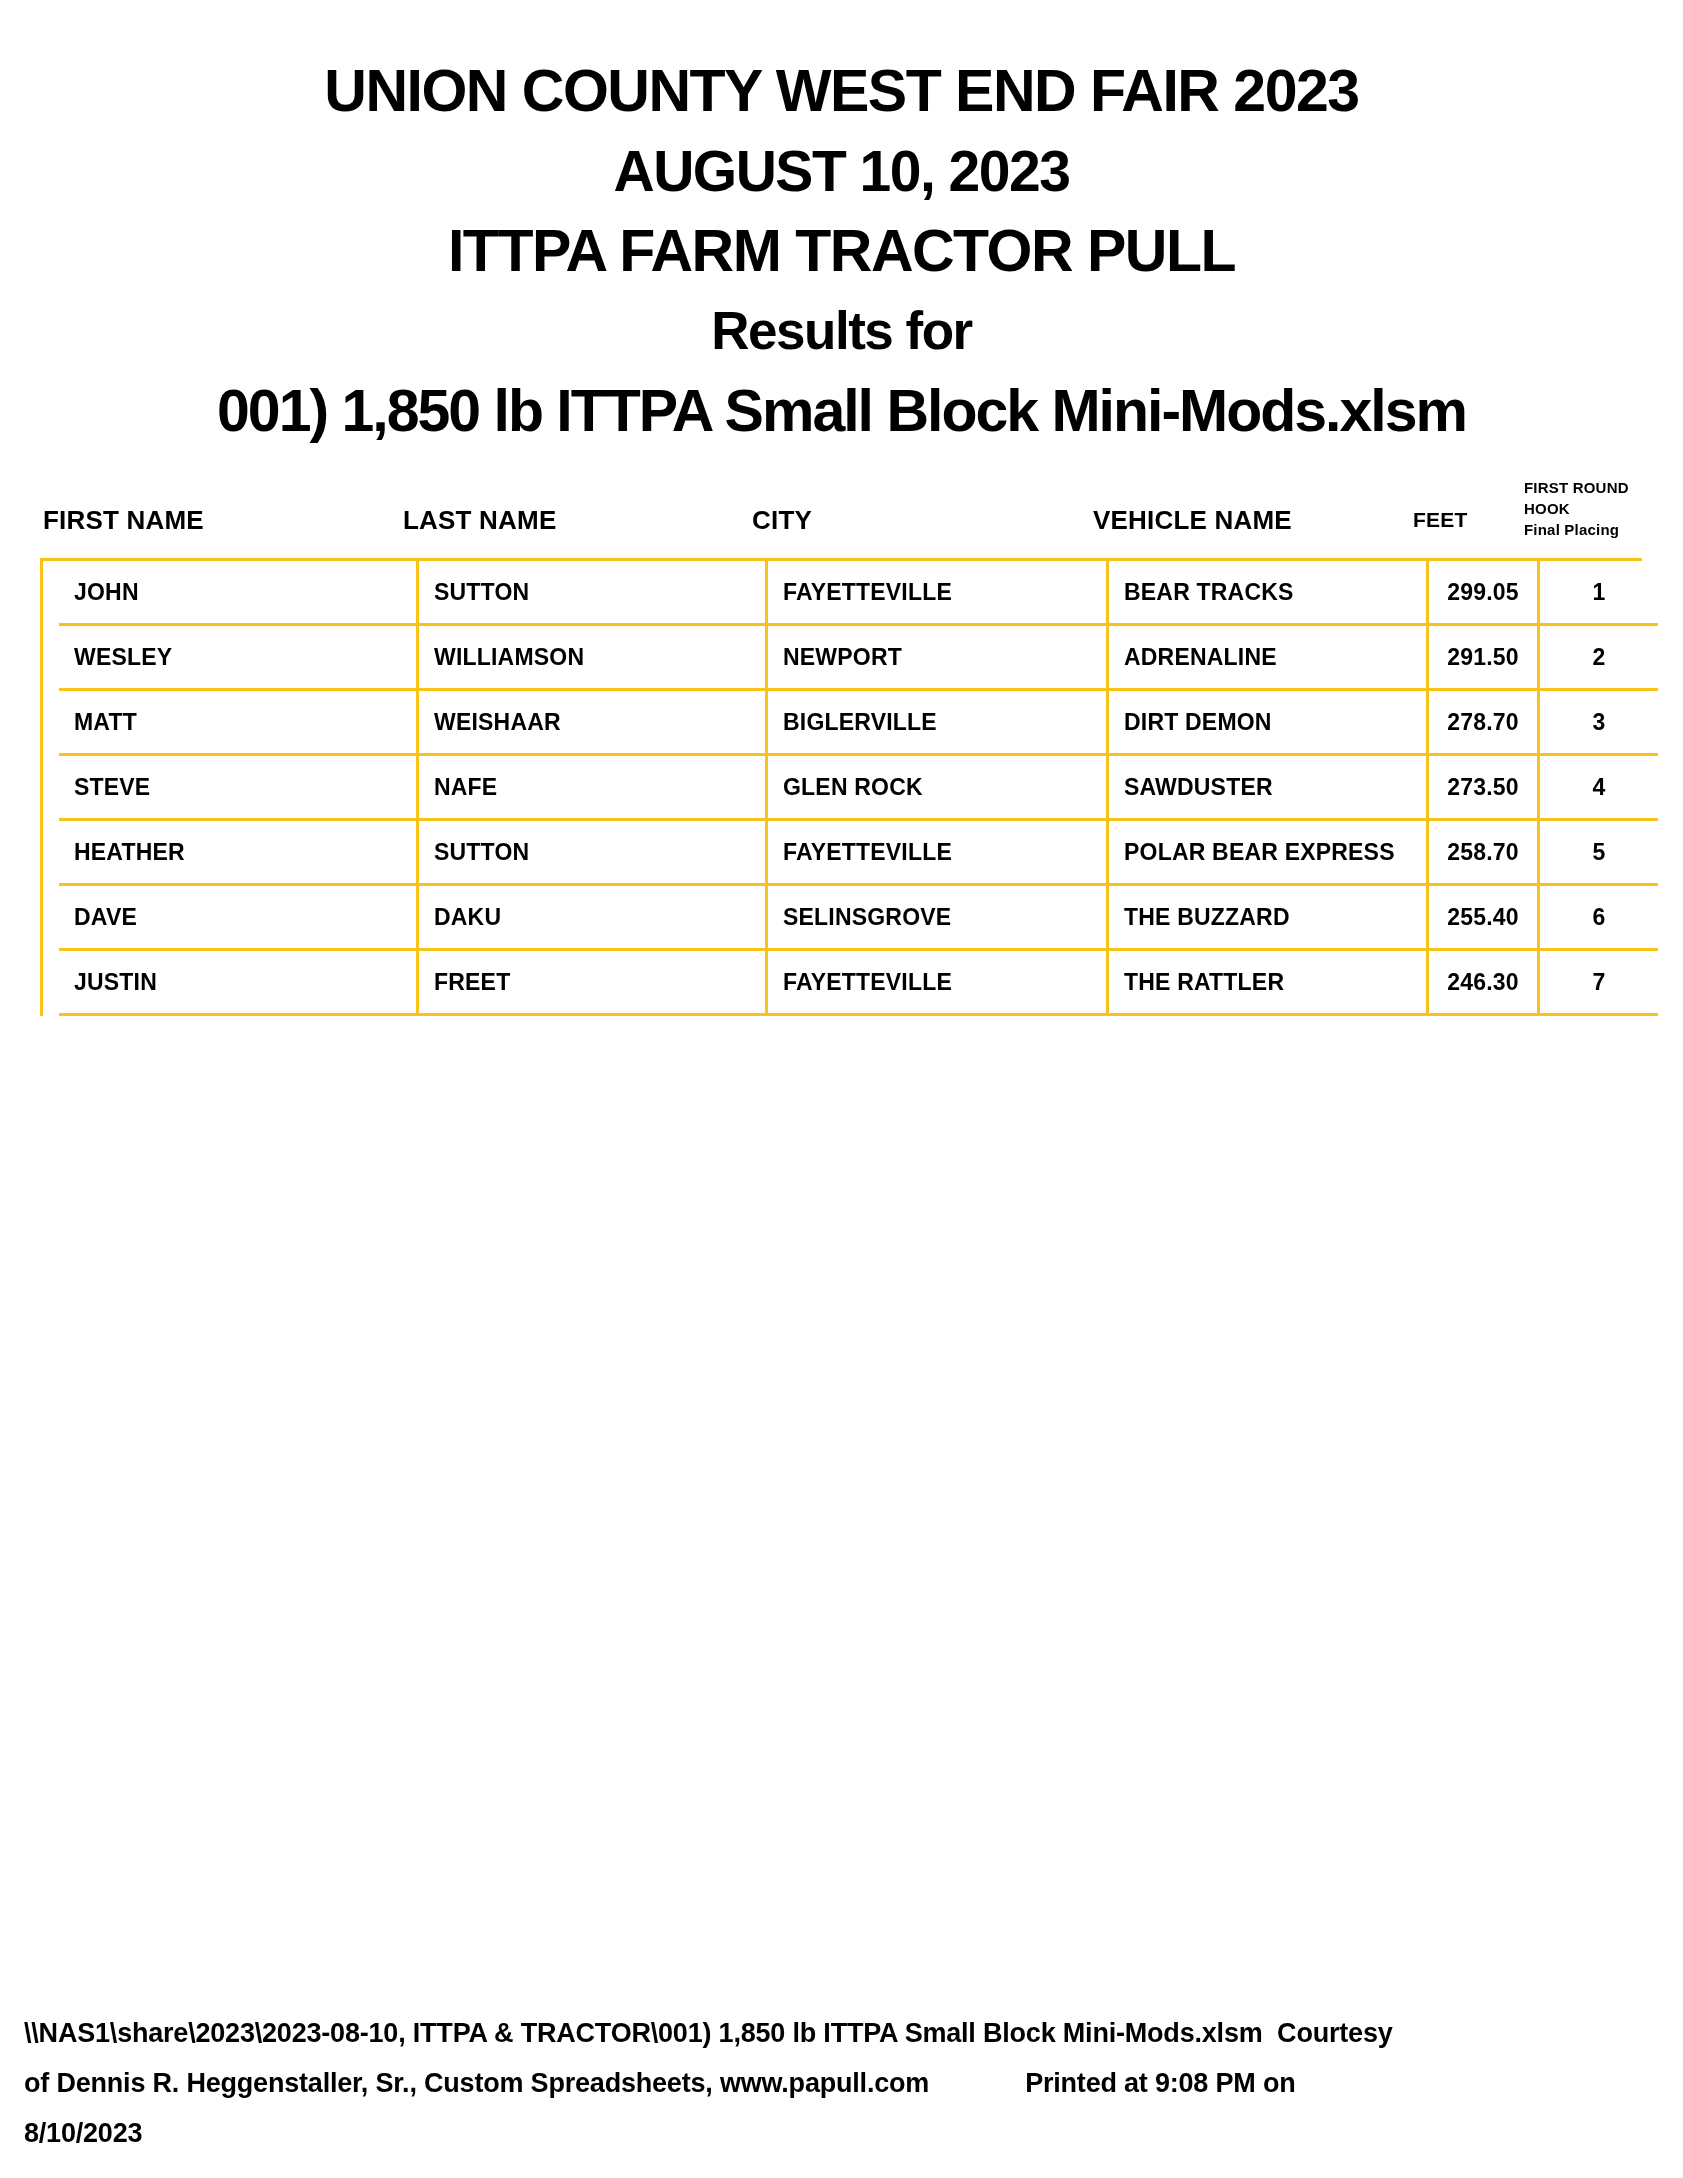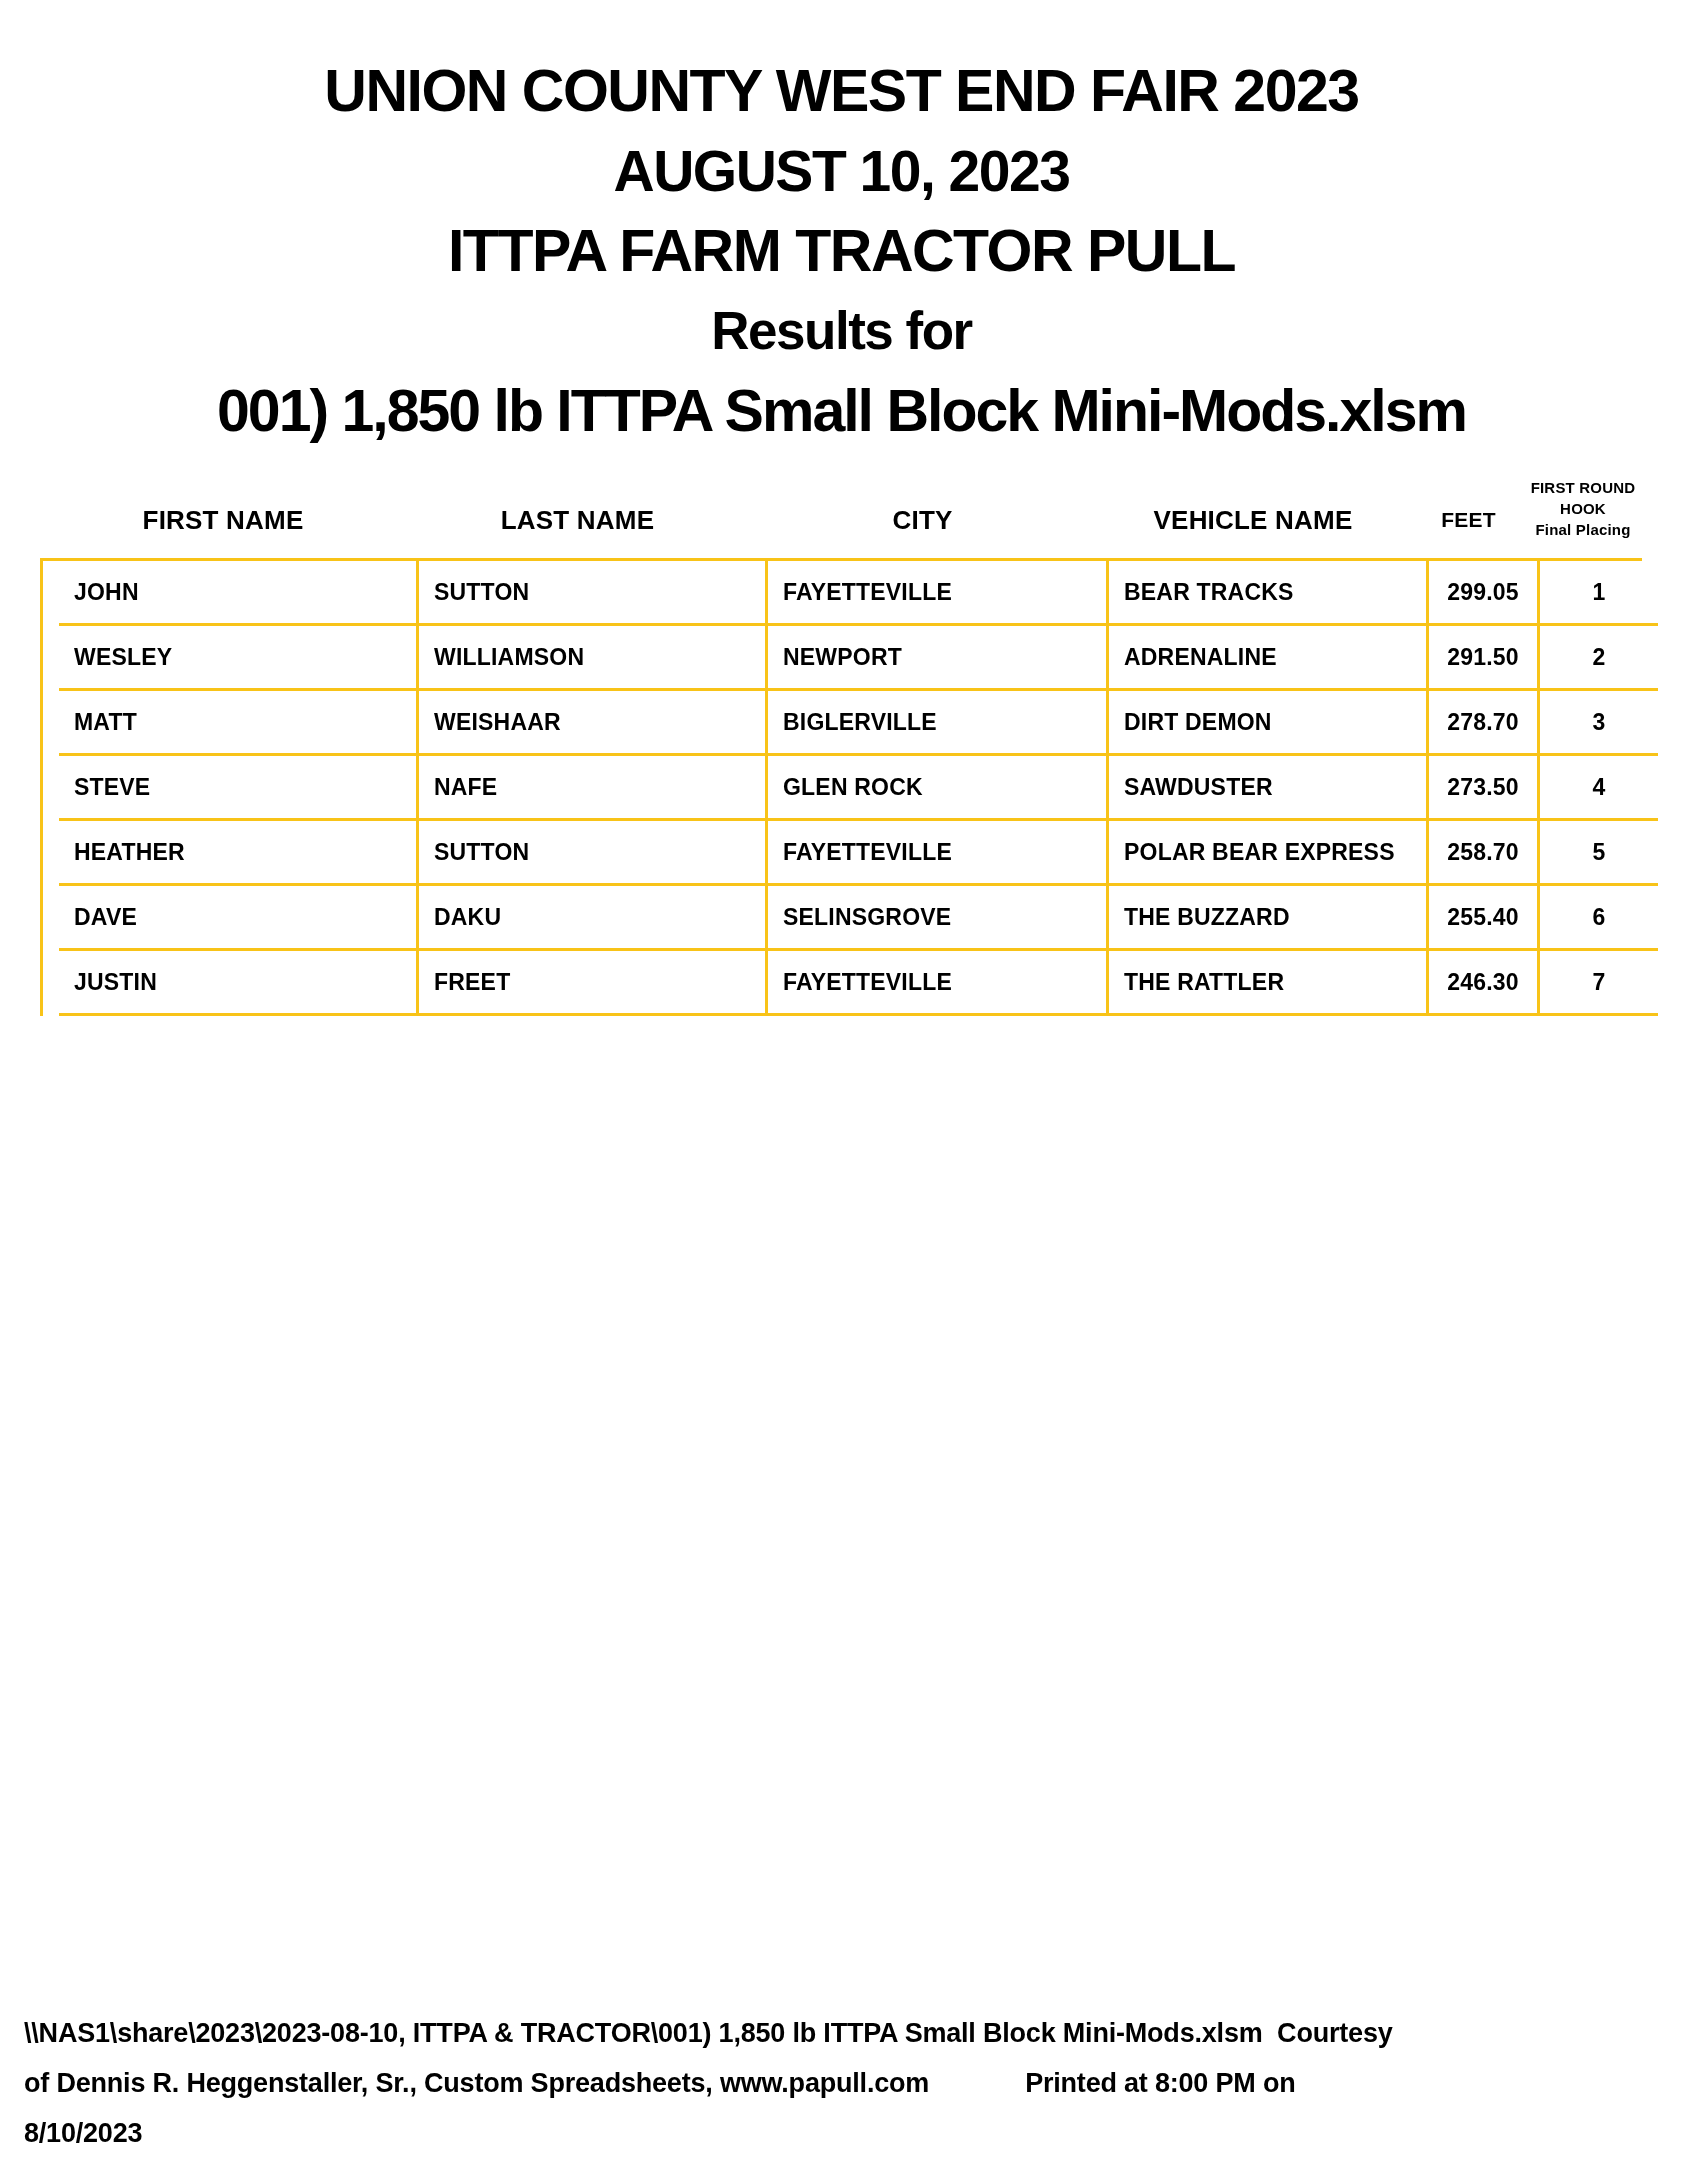--- a/index.html
+++ b/index.html
@@ -31,21 +31,21 @@
   }
 
   
   .header-row {
     margin-left: 43px;
     margin-top: 26px;
     align-items: end;
     min-height: 61px;
   }
   .hcell {
-    text-align: center;
+    text-align: left;
     font-weight: bold;
     font-size: 26px;
     padding-bottom: 6px;
     letter-spacing: 0.2px;
   }
   .hcell.feet { font-size: 21px; padding-bottom: 10px; }
   .hcell.hook { font-size: 15px; line-height: 21px; padding-bottom: 2px; }
   .hcell.hook .hk-line { display: block; }
 
   
@@ -169,18 +169,18 @@
       <div class="cell">FREET</div>
       <div class="cell">FAYETTEVILLE</div>
       <div class="cell">THE RATTLER</div>
       <div class="cell num">246.30</div>
       <div class="cell place">7</div>
     </div>
   </div>
 
   <div class="footer">
     <div class="fline">\\NAS1\share\2023\2023-08-10, ITTPA &amp; TRACTOR\001) 1,850 lb ITTPA Small Block Mini-Mods.xlsm  Courtesy</div>
-    <div class="fline"><span>of Dennis R. Heggenstaller, Sr., Custom Spreadsheets, www.papull.com</span><span class="printed-seg">Printed at 8:00 PM on</span></div>
+    <div class="fline"><span>of Dennis R. Heggenstaller, Sr., Custom Spreadsheets, www.papull.com</span><span class="printed-seg">Printed at 9:08 PM on</span></div>
     <div class="fline">8/10/2023</div>
   </div>
 
 </div>
 
 
 </body></html>

